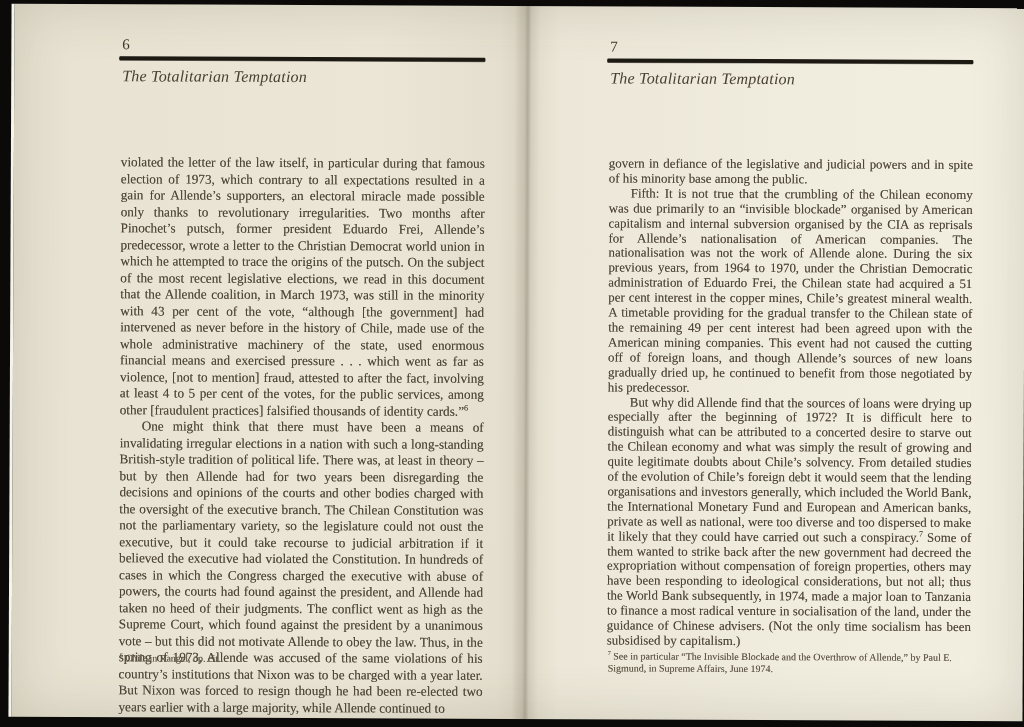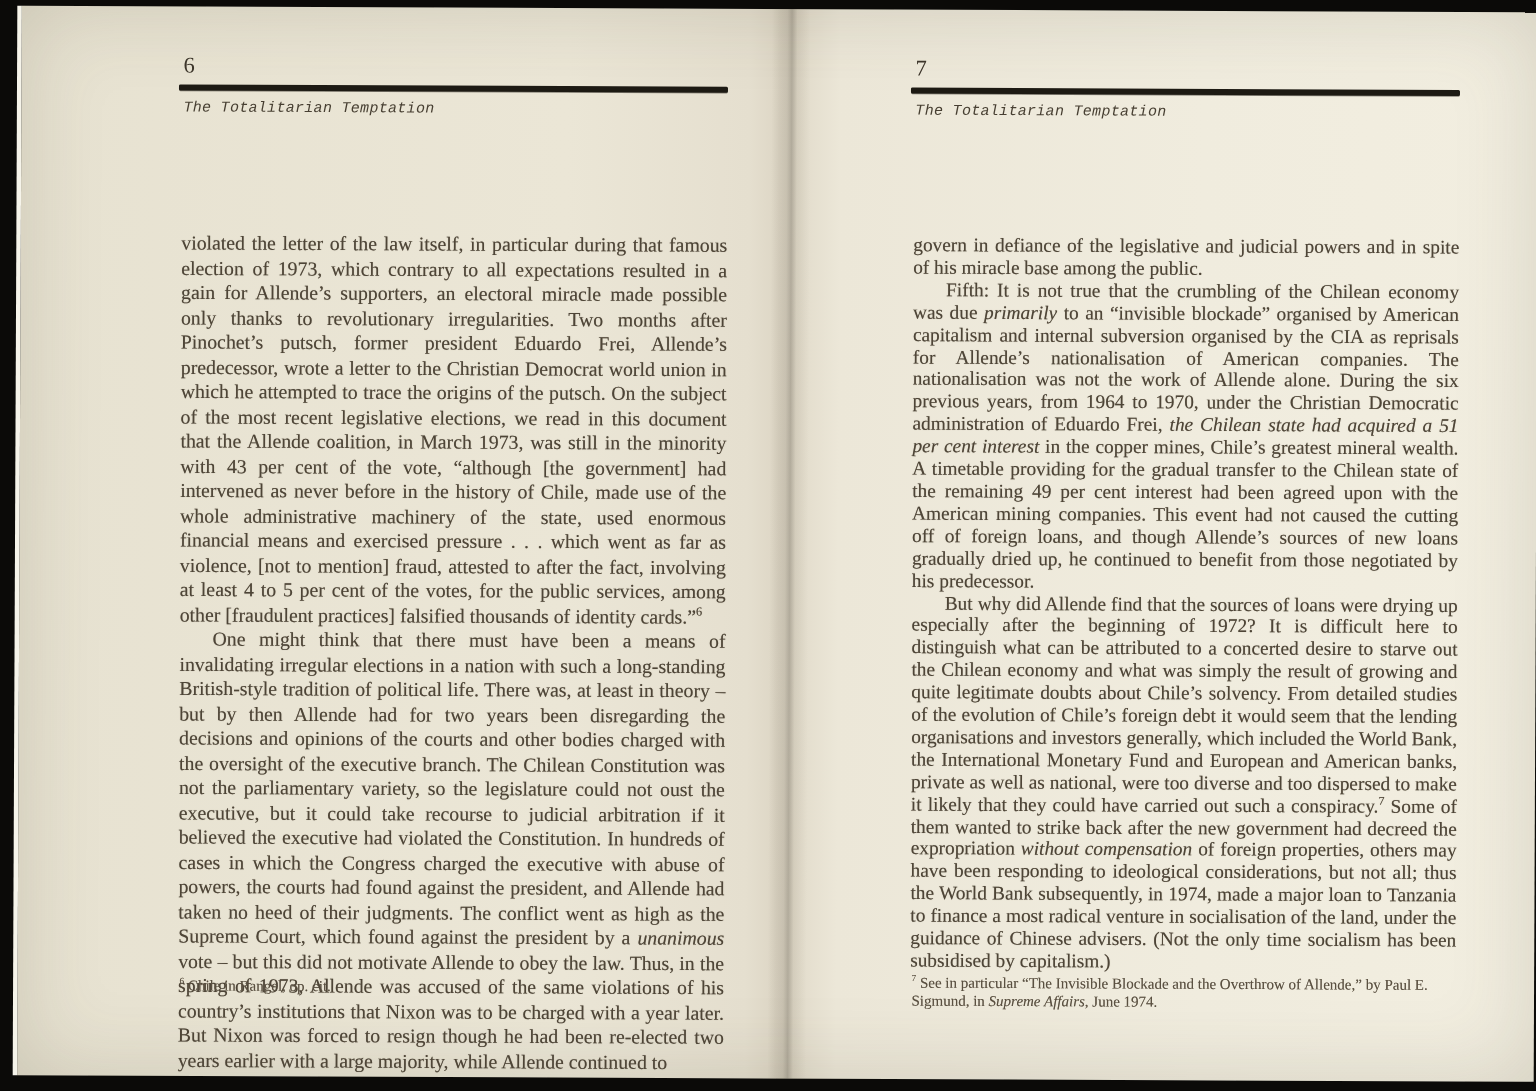--- a/index.html
+++ b/index.html
@@ -31,32 +31,32 @@
     position:absolute;top:32px;left:1px;
     font-size:15px;color:#3c352a;letter-spacing:0.5px;
   }
   .rule{
     position:absolute;top:52px;left:-2px;width:366px;height:4px;
     background:#1d1a13;border-radius:1px;
     box-shadow:0 0.5px 0 rgba(29,26,19,0.5);
   }
   .runhead{
     position:absolute;top:63px;left:1px;
-    font-style:italic;font-size:10px;color:#473f32;letter-spacing:0.2px;font-family:Liberation Mono, monospace;
+    font-style:italic;font-size:16px;color:#473f32;letter-spacing:0.2px;
   }
   .body{
     position:absolute;top:150px;left:0;width:364px;
     color:#4e4537;
     text-shadow:0 0 0.45px rgba(78,69,55,0.55);
   }
   .page.left .body{font-size:13.2px;line-height:16.5px;}
   .page.right .body{font-size:12.9px;line-height:14.9px;}
   .body p{margin:0;text-align:justify;}
   .body p.indent{text-indent:22px;}
-  .it{font-style:italic;}
+  .it{}
   sup{font-size:0.62em;vertical-align:super;line-height:0;}
   .footnote{
     position:absolute;left:1px;width:360px;
     font-size:10px;line-height:11.6px;color:#5a5041;
     text-shadow:0 0 0.4px rgba(90,80,65,0.5);
   }
   .page.left .footnote{top:648px;}
   .page.right .footnote{top:644px;}
 </style>
 </head>
@@ -75,20 +75,20 @@
         <p class="indent"><span>One might think that there must have been a means of invalidating irregular elections in a nation with such a long-standing British-style tradition of political life. There was, at least in theory – but by then Allende had for two years been disregarding the decisions and opinions of the courts and other bodies charged with the oversight of the executive branch. The Chilean Constitution was not the parliamentary variety, so the legislature could not oust the executive, but it could take recourse to judicial arbitration if it believed the executive had violated the Constitution. In hundreds of cases in which the Congress charged the executive with abuse of powers, the courts had found against the president, and Allende had taken no heed of their judgments. The conflict went as high as the Supreme Court, which found against the president by a </span><span class="it">unanimous</span><span> vote – but this did not motivate Allende to obey the law. Thus, in the spring of 1973, Allende was accused of the same violations of his country’s institutions that Nixon was to be charged with a year later. But Nixon was forced to resign though he had been re-elected two years earlier with a large majority, while Allende continued to</span></p>
       </div>
       <div class="footnote"><sup>6</sup><span> Chile in Rangel, op. cit.</span></div>
     </section>
 
     <section class="page right">
       <div class="pagenum">7</div>
       <div class="rule"></div>
       <div class="runhead">The Totalitarian Temptation</div>
       <div class="body">
-        <p><span>govern in defiance of the legislative and judicial powers and in spite of his miracle base among the public.</span></p>
+        <p><span>govern in defiance of the legislative and judicial powers and in spite of his minority base among the public.</span></p>
         <p class="indent"><span>Fifth: It is not true that the crumbling of the Chilean economy was due </span><span class="it">primarily</span><span> to an “invisible blockade” organised by American capitalism and internal subversion organised by the CIA as reprisals for Allende’s nationalisation of American companies. The nationalisation was not the work of Allende alone. During the six previous years, from 1964 to 1970, under the Christian Democratic administration of Eduardo Frei, </span><span class="it">the Chilean state had acquired a 51 per cent interest</span><span> in the copper mines, Chile’s greatest mineral wealth. A timetable providing for the gradual transfer to the Chilean state of the remaining 49 per cent interest had been agreed upon with the American mining companies. This event had not caused the cutting off of foreign loans, and though Allende’s sources of new loans gradually dried up, he continued to benefit from those negotiated by his predecessor.</span></p>
         <p class="indent"><span>But why did Allende find that the sources of loans were drying up especially after the beginning of 1972? It is difficult here to distinguish what can be attributed to a concerted desire to starve out the Chilean economy and what was simply the result of growing and quite legitimate doubts about Chile’s solvency. From detailed studies of the evolution of Chile’s foreign debt it would seem that the lending organisations and investors generally, which included the World Bank, the International Monetary Fund and European and American banks, private as well as national, were too diverse and too dispersed to make it likely that they could have carried out such a conspiracy.</span><sup>7</sup><span> Some of them wanted to strike back after the new government had decreed the expropriation </span><span class="it">without compensation</span><span> of foreign properties, others may have been responding to ideological considerations, but not all; thus the World Bank subsequently, in 1974, made a major loan to Tanzania to finance a most radical venture in socialisation of the land, under the guidance of Chinese advisers. (Not the only time socialism has been subsidised by capitalism.)</span></p>
       </div>
       <div class="footnote"><sup>7</sup><span> See in particular “The Invisible Blockade and the Overthrow of Allende,” by Paul E. Sigmund, in </span><span class="it">Supreme Affairs</span><span>, June 1974.</span></div>
     </section>
   </div>
 </div>
 
 </body></html>

